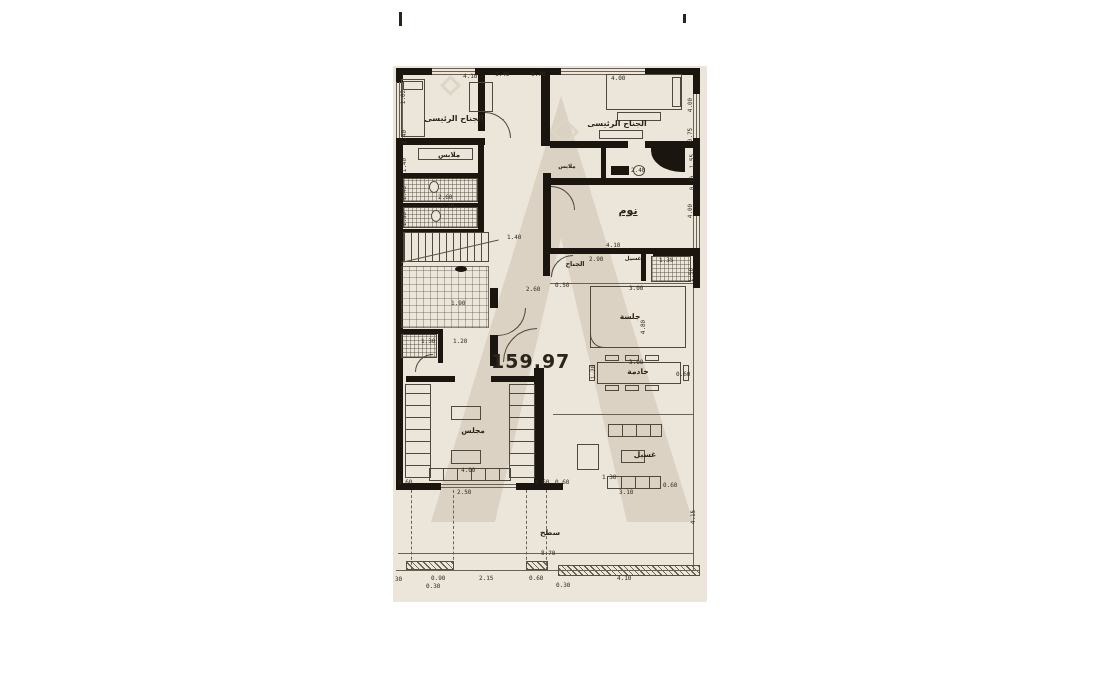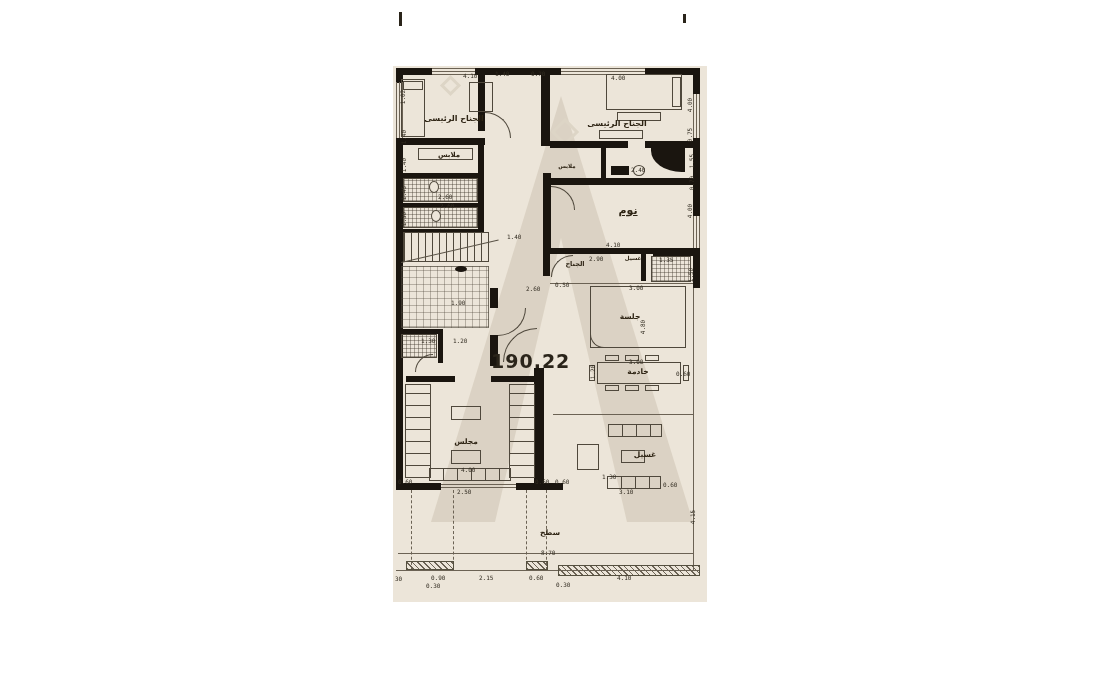--- a/index.html
+++ b/index.html
@@ -174,25 +174,25 @@
 
   <div class="rlabel" style="left:22px;top:48px;width:78px;font-size:8px;">الجناح الرئيسى</div>
   <div class="rlabel" style="left:180px;top:53px;width:88px;font-size:8px;">الجناح الرئيسى</div>
   <div class="rlabel" style="left:38px;top:85px;width:36px;font-size:7px;">ملابس</div>
   <div class="rlabel" style="left:158px;top:97px;width:32px;font-size:5.5px;">ملابس</div>
   <div class="rlabel" style="left:218px;top:138px;width:34px;font-size:11px;text-decoration:underline;">نوم</div>
   <div class="rlabel" style="left:164px;top:194px;width:36px;font-size:6.5px;">الجناح</div>
   <div class="rlabel" style="left:226px;top:189px;width:28px;font-size:5.5px;">غسيل</div>
   <div class="rlabel" style="left:218px;top:246px;width:38px;font-size:7.5px;">جلسة</div>
   <div class="rlabel" style="left:224px;top:301px;width:42px;font-size:7.5px;">خادمة</div>
-  <div class="rlabel" style="left:54px;top:371px;width:38px;font-size:7.5px;">مجلس</div>
+  <div class="rlabel" style="left:54px;top:360px;width:38px;font-size:7.5px;text-align:right;">مجلس</div>
   <div class="rlabel" style="left:233px;top:384px;width:38px;font-size:7.5px;">غسيل</div>
   <div class="rlabel" style="left:140px;top:462px;width:34px;font-size:7.5px;">سطح</div>
 
-  <div class="area" style="left:98px;top:284px;">190.22</div>
+  <div class="area" style="left:98px;top:284px;">159.97</div>
 
   <div id="dims">
       <span class="dim" style="left: 70px; top: 7px;">4.10</span>
       <span class="dim" style="left: 102px; top: 5px;">1.40</span>
       <span class="dim" style="left: 138px; top: 5px;">0.70</span>
       <span class="dim" style="left: 218px; top: 9px;">4.00</span>
       <span class="dim" style="left: 3px; top: 28px; transform: rotate(-90deg);">1.02</span>
       <span class="dim" style="left: 4px; top: 68px; transform: rotate(-90deg);">1.40</span>
       <span class="dim" style="left: 4px; top: 96px; transform: rotate(-90deg);">1.40</span>
       <span class="dim" style="left: 4px; top: 124px; transform: rotate(-90deg);">1.45</span>

